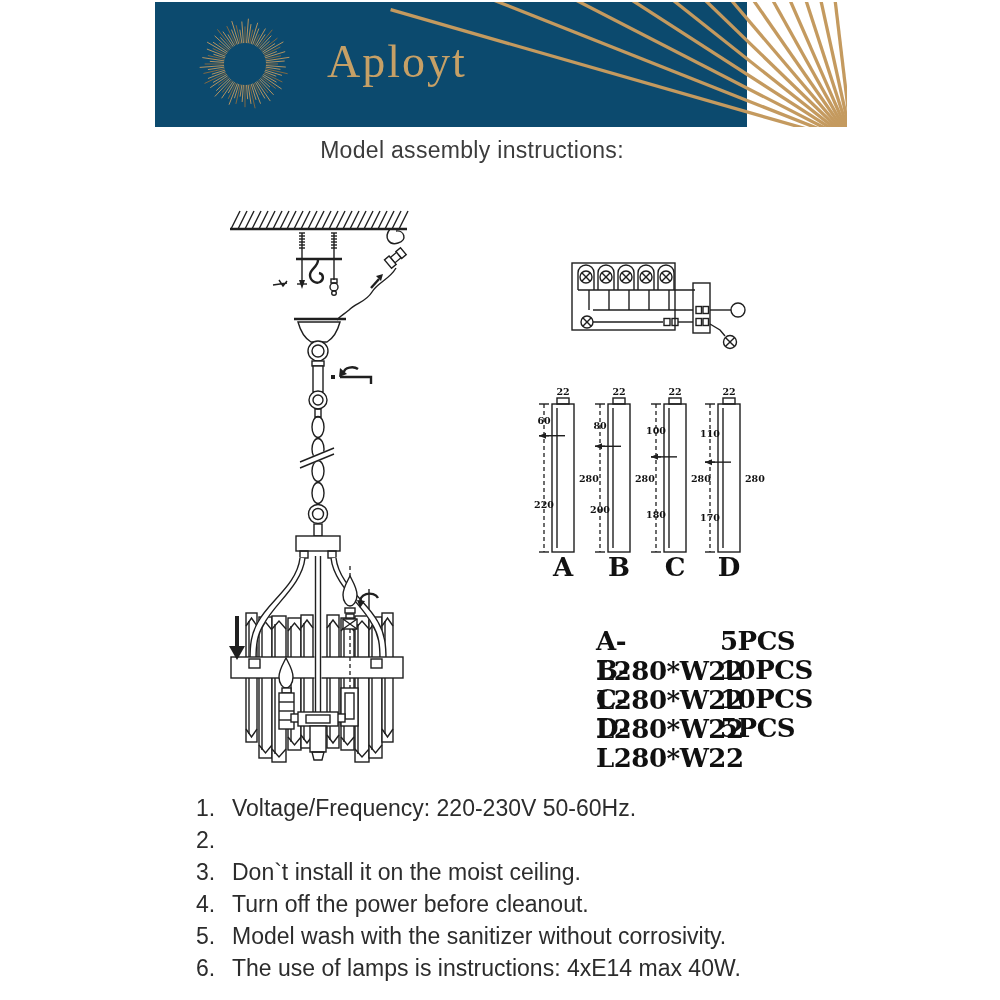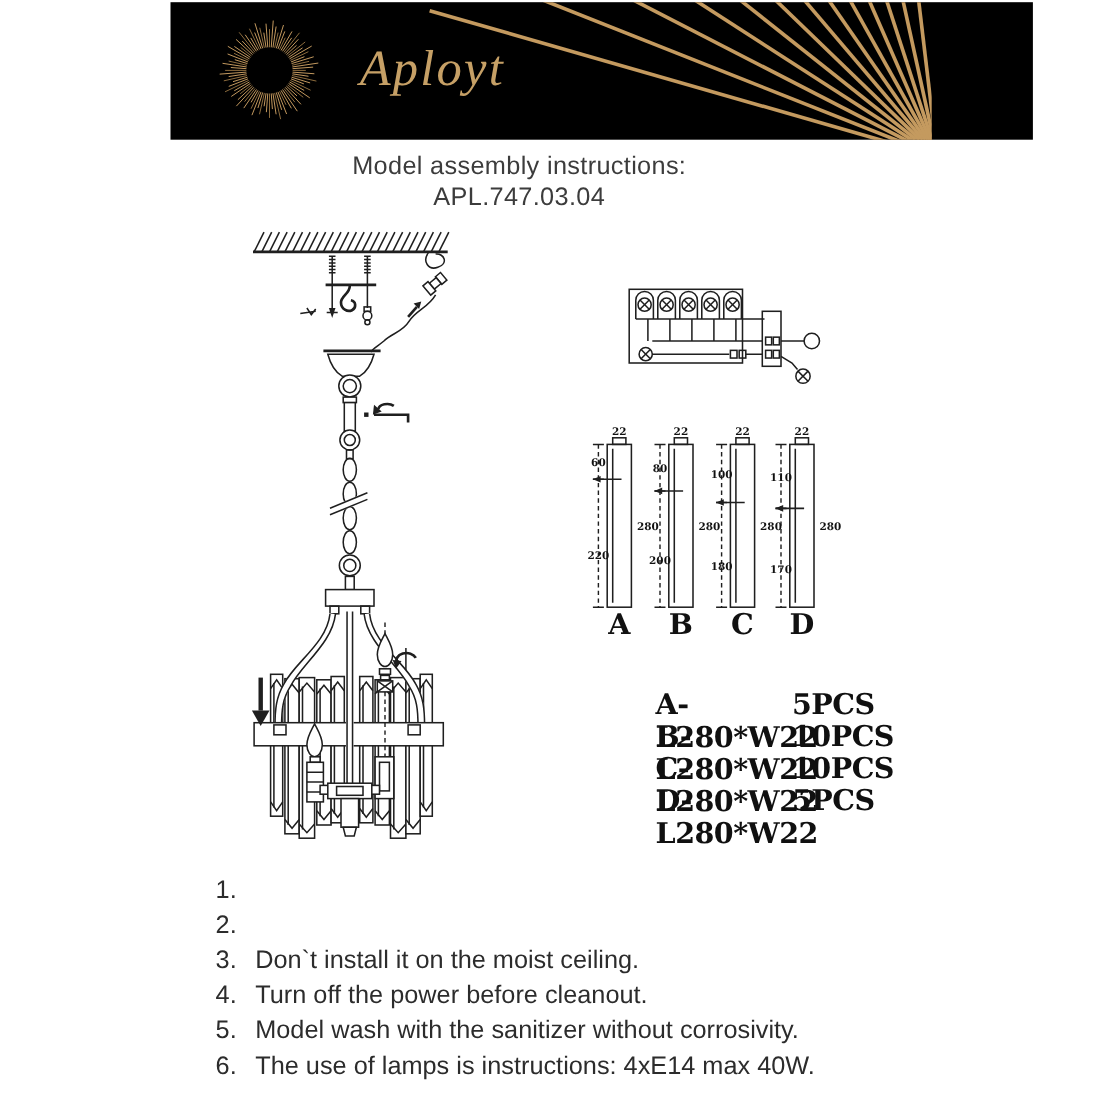--- a/index.html
+++ b/index.html
@@ -1,18 +1,18 @@
 <!DOCTYPE html>
 <html><head>
 <meta charset="utf-8">
 <style>
   html,body{margin:0;padding:0;background:#ffffff;}
   .page{position:relative;width:1000px;height:1000px;background:#ffffff;overflow:hidden;
         font-family:"Liberation Sans",sans-serif;}
-  .header{position:absolute;left:155px;top:2px;width:784px;height:125px;background:#000000;font-style:italic;}
+  .header{position:absolute;left:155px;top:2px;width:592px;height:125px;background:#0c4a6e;}
   .header svg{position:absolute;left:0;top:0;}
   .brand{position:absolute;left:172px;top:33px;font-size:46px;letter-spacing:2px;
          color:#c6a066;font-weight:500;font-family:"Liberation Serif",serif;}
   .titleblock{position:absolute;left:0;top:136px;width:944px;text-align:center;
               color:#3c3c3c;font-size:23px;line-height:28px;letter-spacing:0.3px;}
   .abs-svg{position:absolute;}
   .ln{fill:none;stroke:#1f1f1f;stroke-width:1.4;}
   .ln2{fill:none;stroke:#1f1f1f;stroke-width:2.4;}
   .wf{fill:#ffffff;stroke:#1f1f1f;stroke-width:1.4;}
   .ink{fill:#1f1f1f;stroke:none;}
@@ -137,21 +137,20 @@
           <line x1="697" y1="140" x2="548.6718427000252" y2="-316.5071278216737" stroke="#c49a5f" stroke-width="3.3"></line>
           <line x1="697" y1="140" x2="593.9270429598097" y2="-328.80269360040063" stroke="#c49a5f" stroke-width="3.3"></line>
           <line x1="697" y1="140" x2="640.1660952128796" y2="-336.62344389113775" stroke="#c49a5f" stroke-width="3.3"></line>
         </g>
     </svg>
     <span class="brand">Aployt</span>
   </div>
 
   <div class="titleblock">
     <div>Model assembly instructions:</div>
-    <div>APL.747.03.04</div>
   </div>
 
   <svg class="abs-svg" style="left:185px;top:203px" width="278" height="590" viewBox="185 203 278 590">
 
     <g id="hatch">
         <line x1="231" y1="229" x2="240" y2="211" class="ln"></line>
         <line x1="238" y1="229" x2="247" y2="211" class="ln"></line>
         <line x1="245" y1="229" x2="254" y2="211" class="ln"></line>
         <line x1="252" y1="229" x2="261" y2="211" class="ln"></line>
         <line x1="259" y1="229" x2="268" y2="211" class="ln"></line>
@@ -512,20 +511,21 @@
       </div>
       <div class="row">
         <span class="code">D-L280*W22</span>
         <span>5PCS</span>
       </div>
     </div>
 
   <div class="instr" id="instr-list">
       <div class="item">
         <span class="num">1.</span>
+        <span class="txt">Voltage/Frequency: 220-230V 50-60Hz.</span>
       </div>
       <div class="item">
         <span class="num">2.</span>
       </div>
       <div class="item">
         <span class="num">3.</span>
         <span class="txt">Don`t install it on the moist ceiling.</span>
       </div>
       <div class="item">
         <span class="num">4.</span>

